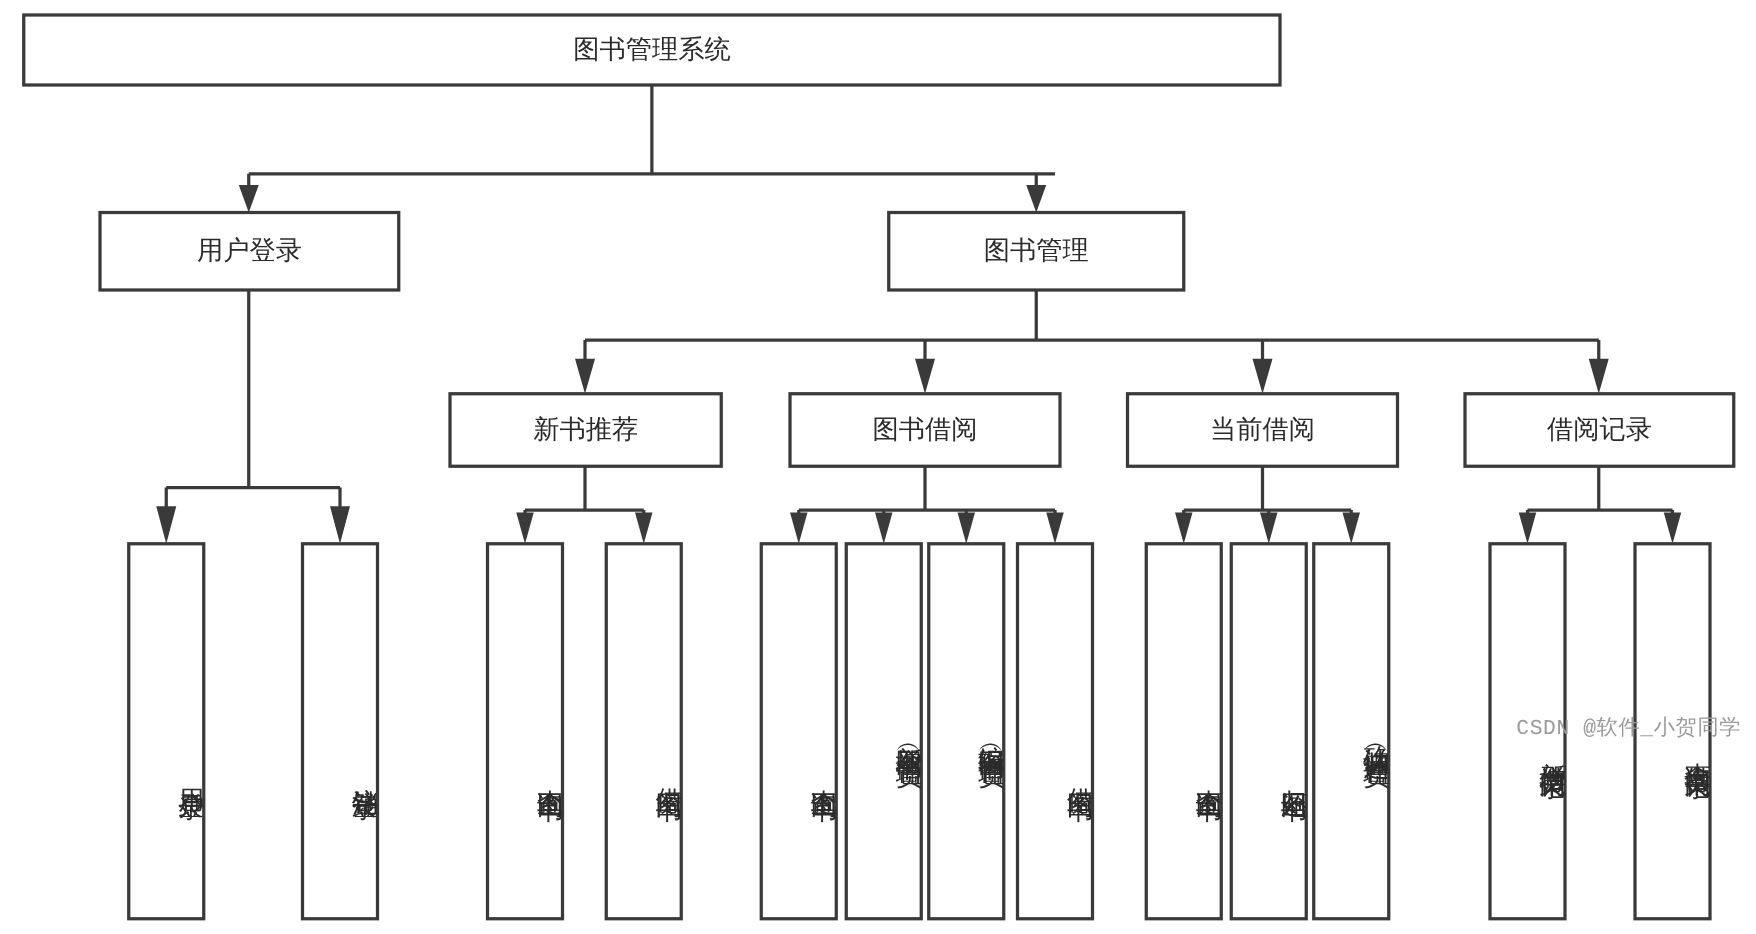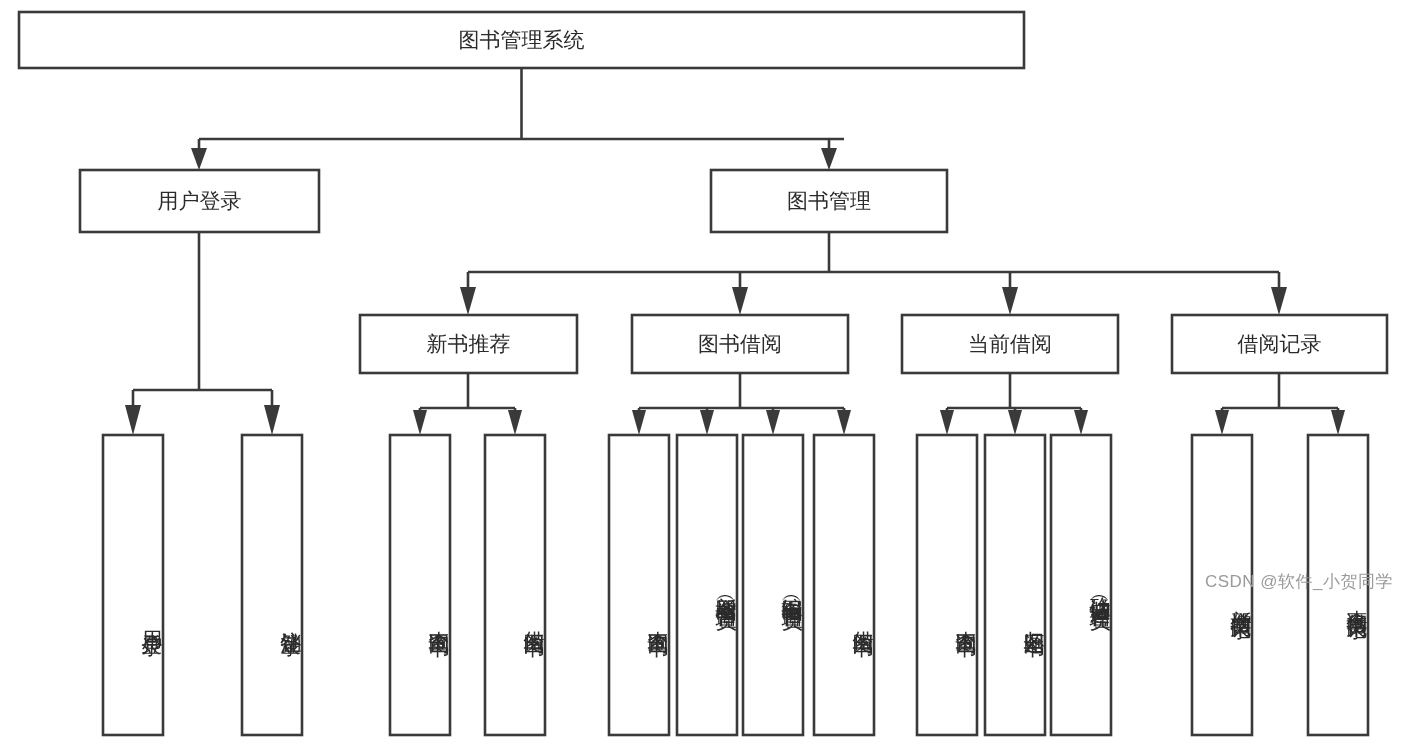--- a/index.html
+++ b/index.html
@@ -61,21 +61,21 @@
     white-space: nowrap;
     display: flex;
     align-items: flex-start;
     justify-content: center;
     pointer-events: none;
   }
   .watermark {
     position: absolute;
     right: 12px;
     bottom: 6px;
-    font-family: Liberation Sans, sans-serif;
+    font-family: Liberation Mono, monospace;
     font-size: 17px;
     color: #9a9a9a;
     white-space: nowrap;
     letter-spacing: 0.5px;
   }
 </style>
 </head>
 <body>
 
 <div id="diagram-root">

